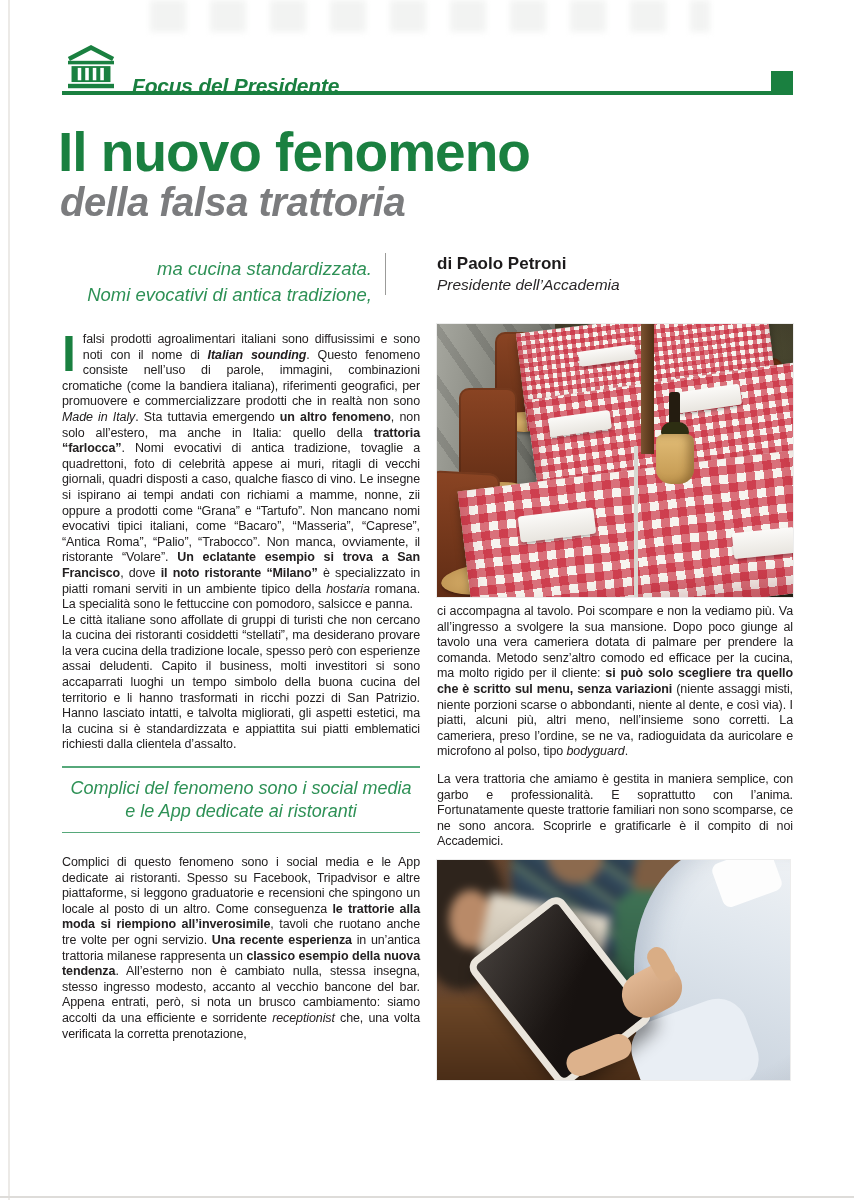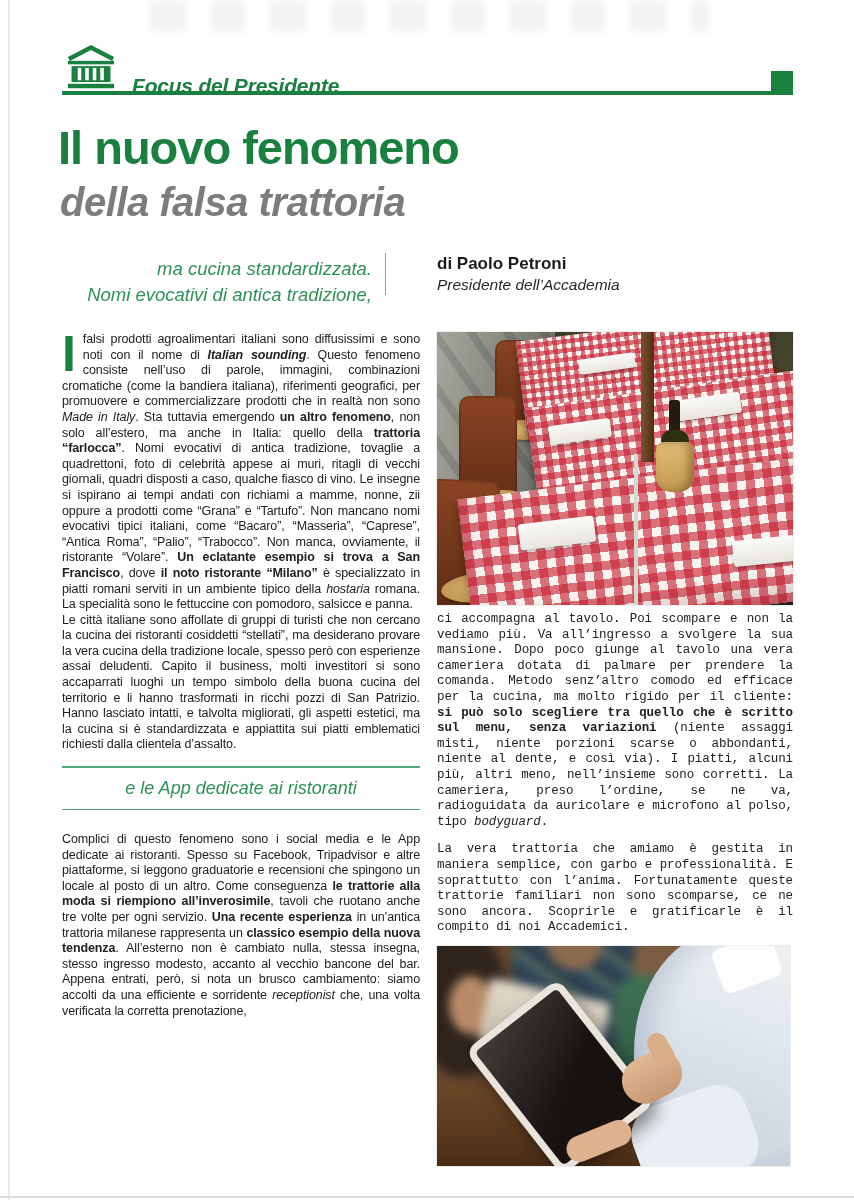--- a/index.html
+++ b/index.html
@@ -22,21 +22,21 @@
     filter:blur(3px);}
 
   
   .hdr-icon{position:absolute;left:62px;top:44px;width:58px;height:46px;}
   .hdr-title{position:absolute;left:132px;top:74px;font-size:21px;font-weight:700;font-style:italic;
     color:var(--green);letter-spacing:-.2px;}
   .hdr-rule{position:absolute;left:62px;top:91px;width:731px;height:4px;background:var(--green);}
   .hdr-square{position:absolute;left:771px;top:71px;width:22px;height:24px;background:var(--green);}
 
   
-  .title1{position:absolute;left:58px;top:120px;font-size:47px;font-weight:700;color:var(--green);letter-spacing:-1px;text-align:center;}
+  .title1{position:absolute;left:58px;top:120px;font-size:55px;font-weight:700;color:var(--green);letter-spacing:-1px;text-align:center;}
   .title2{position:absolute;left:60px;top:180px;font-size:40px;font-style:italic;color:var(--gray-title);letter-spacing:-.5px;}
 
   .standfirst{position:absolute;left:56px;top:256px;width:316px;text-align:right;
     font-size:18.5px;font-style:italic;color:var(--green-light);line-height:26px;}
   .byline-divider{position:absolute;left:385px;top:253px;width:1px;height:42px;background:#9b9b99;}
   .byline{position:absolute;left:437px;top:253px;line-height:21px;}
   .byline .author{font-size:17px;font-weight:700;color:#1d1b1c;}
   .byline .role{font-size:15.5px;font-style:italic;color:#2a2728;}
 
   
@@ -49,21 +49,21 @@
   .col1{position:absolute;left:62px;top:332px;width:358px;}
   .dropcap{float:left;font-size:50px;line-height:41px;font-weight:700;color:var(--green);
     margin:2px 7px 0 0;}
   .quote-rule{height:1.5px;background:#56a87a;border:0;margin:0;}
   .quote-block{margin-top:13px;}
   .pullquote{text-align:center;font-size:18px;font-style:italic;color:var(--green-light);
     line-height:23px;padding:9px 0;}
   .col1 .p2{margin-top:0;}
   .col1 .p3{margin-top:22px;}
 
-  .col2{position:absolute;left:437px;top:332px;width:356px;font-family:Liberation Mono, monospace;}
+  .col2{position:absolute;left:437px;top:324px;width:356px;}
   .col2 .copy{margin-top:12px;}
   .col2 .pA{margin-top:0;}
 
   
   .photo{position:relative;overflow:hidden;box-shadow:0 0 0 1px rgba(0,0,0,.07);}
   .photo *{position:absolute;}
   .photo1{width:356px;height:273px;margin-bottom:7px;}
   .photo2{width:353px;height:220px;margin-top:10px;}
 
   
@@ -177,20 +177,21 @@
     <div class="role">Presidente dell’Accademia</div>
   </div>
 
   <div class="col1">
     <p class="body-copy p1"><span class="dropcap">I</span><span><span>falsi prodotti agroalimentari italiani sono diffusissimi e sono noti con il nome di </span><span class="r-bi">Italian sounding</span><span>. Questo fenomeno consiste nell’uso di parole, immagini, combinazioni cromatiche (come la bandiera italiana), riferimenti geografici, per promuovere e commercializzare prodotti che in realtà non sono </span><span class="r-i">Made in Italy</span><span>. Sta tuttavia emergendo </span><span class="r-b">un altro fenomeno</span><span>, non solo all’estero, ma anche in Italia: quello della </span><span class="r-b">trattoria “farlocca”</span><span>. Nomi evocativi di antica tradizione, tovaglie a quadrettoni, foto di celebrità appese ai muri, ritagli di vecchi giornali, quadri disposti a caso, qualche fiasco di vino. Le insegne si ispirano ai tempi andati con richiami a mamme, nonne, zii oppure a prodotti come “Grana” e “Tartufo”. Non mancano nomi evocativi tipici italiani, come “Bacaro”, “Masseria”, “Caprese”, “Antica Roma”, “Palio”, “Trabocco”. Non manca, ovviamente, il ristorante “Volare”. </span><span class="r-b">Un eclatante esempio si trova a San Francisco</span><span>, dove </span><span class="r-b">il noto ristorante “Milano”</span><span> è specializzato in piatti romani serviti in un ambiente tipico della </span><span class="r-i">hostaria</span><span> romana. La specialità sono le fettuccine con pomodoro, salsicce e panna.</span></span></p>
     <p class="body-copy p2"><span>Le città italiane sono affollate di gruppi di turisti che non cercano la cucina dei ristoranti cosiddetti “stellati”, ma desiderano provare la vera cucina della tradizione locale, spesso però con esperienze assai deludenti. Capito il business, molti investitori si sono accaparrati luoghi un tempo simbolo della buona cucina del territorio e li hanno trasformati in ricchi pozzi di San Patrizio. Hanno lasciato intatti, e talvolta migliorati, gli aspetti estetici, ma la cucina si è standardizzata e appiattita sui piatti emblematici richiesti dalla clientela d’assalto.</span></p>
 
     <div class="quote-block">
       <hr class="quote-rule">
       <div class="pullquote">
+        <div>Complici del fenomeno sono i social media</div>
         <div>e le App dedicate ai ristoranti</div>
       </div>
       <hr class="quote-rule">
     </div>
 
     <p class="body-copy p3"><span>Complici di questo fenomeno sono i social media e le App dedicate ai ristoranti. Spesso su Facebook, Tripadvisor e altre piattaforme, si leggono graduatorie e recensioni che spingono un locale al posto di un altro. Come conseguenza </span><span class="r-b">le trattorie alla moda si riempiono all’inverosimile</span><span>, tavoli che ruotano anche tre volte per ogni servizio. </span><span class="r-b">Una recente esperienza</span><span> in un’antica trattoria milanese rappresenta un </span><span class="r-b">classico esempio della nuova tendenza</span><span>. All’esterno non è cambiato nulla, stessa insegna, stesso ingresso modesto, accanto al vecchio bancone del bar. Appena entrati, però, si nota un brusco cambiamento: siamo accolti da una efficiente e sorridente </span><span class="r-i">receptionist</span><span> che, una volta verificata la corretta prenotazione,</span></p>
   </div>
 
   <div class="col2">
 

